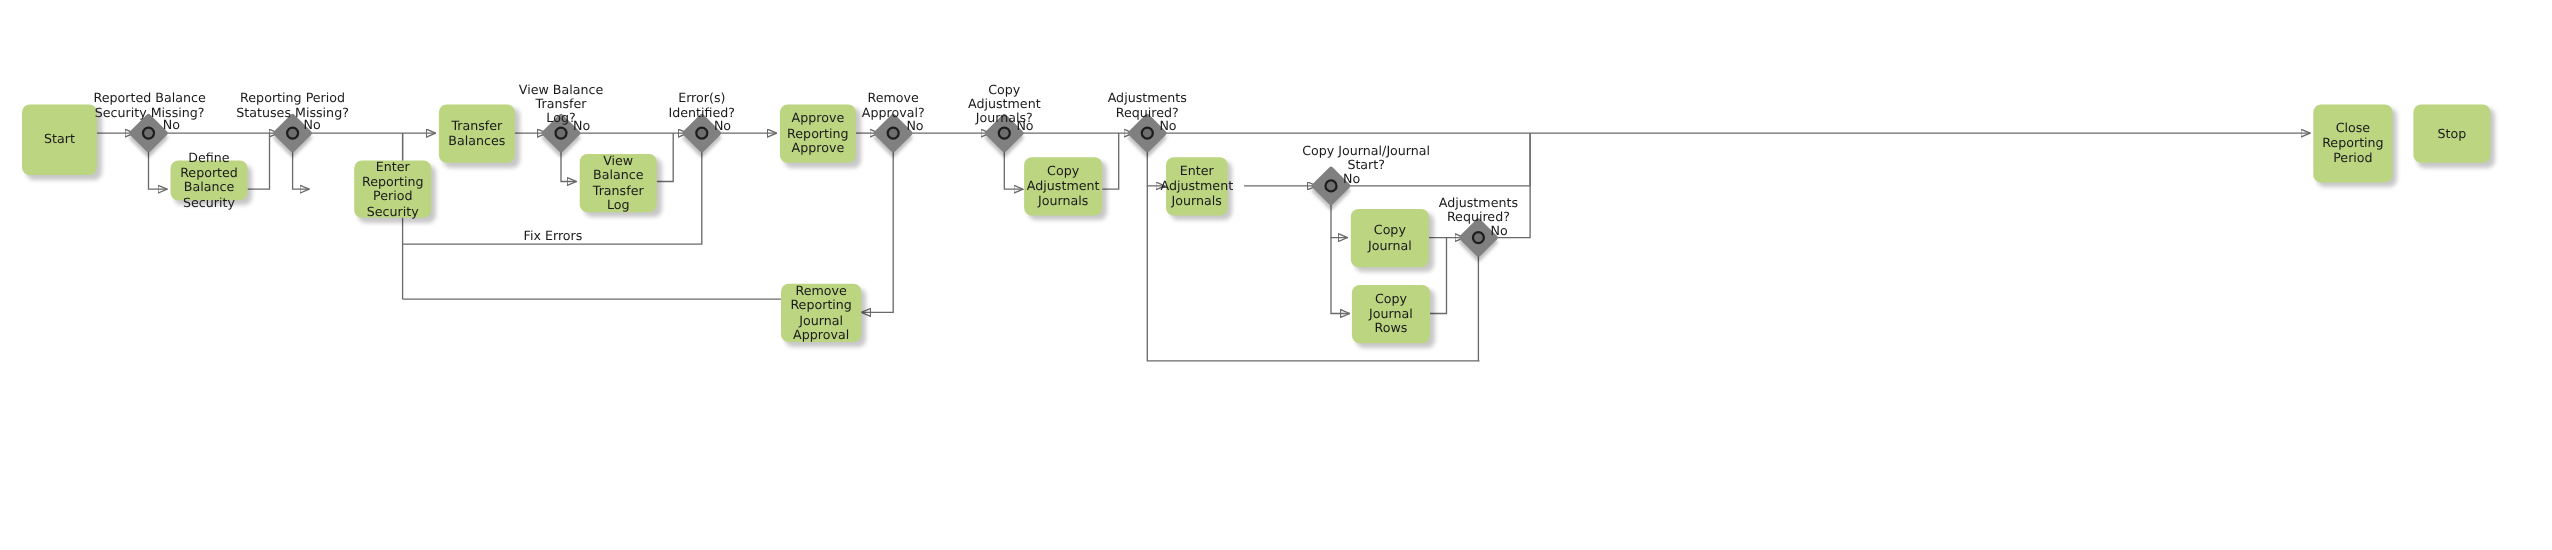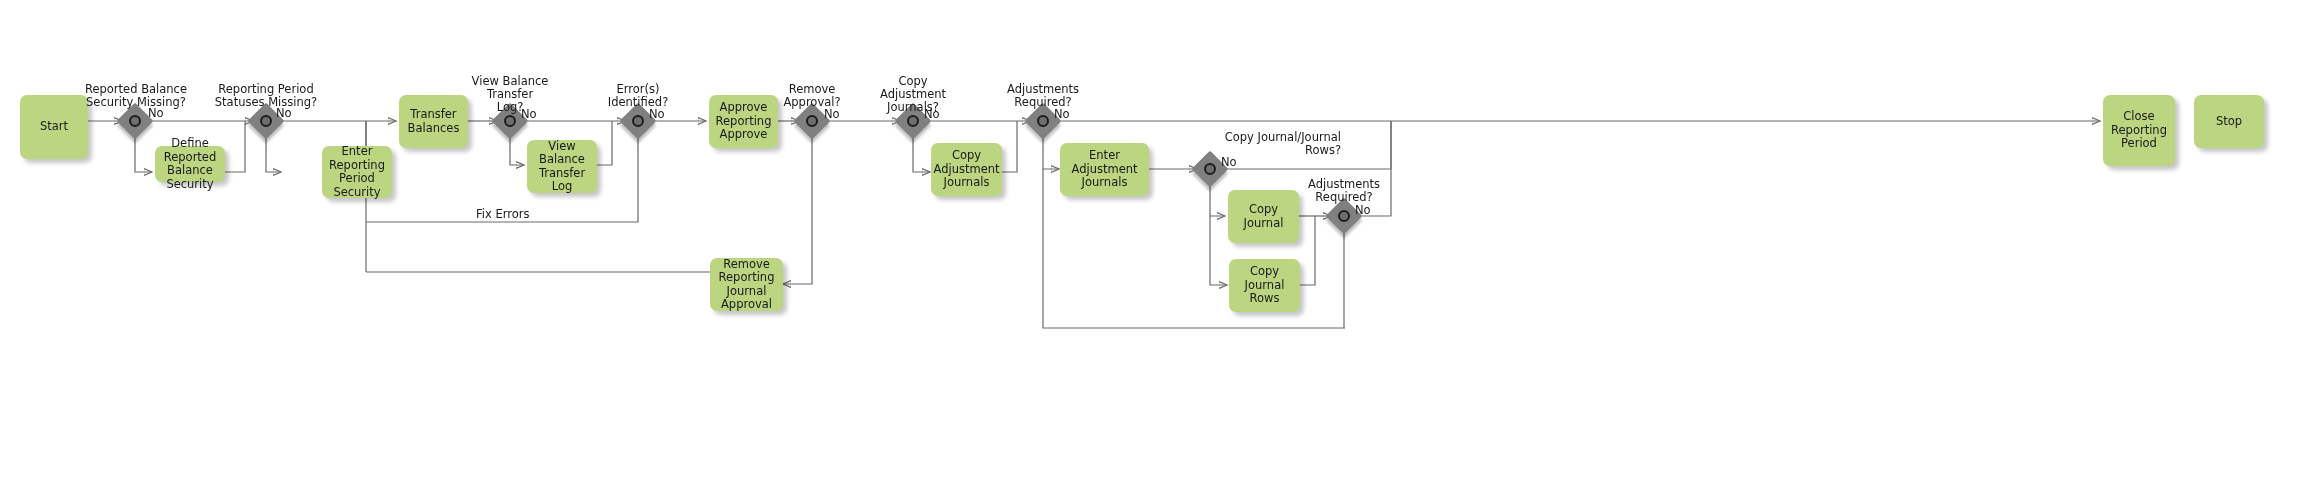--- a/index.html
+++ b/index.html
@@ -201,21 +201,21 @@
   </div>
 
   <div class="task" style="left:931px;top:143px;width:71px;height:53px;">
     <div>
       <span>Copy</span><br>
       <span>Adjustment</span><br>
       <span>Journals</span>
     </div>
   </div>
 
-  <div class="task" style="left:1060px;top:143px;width:89px;height:53px;">
+  <div class="task" style="left:1060px;top:143px;width:56px;height:53px;">
     <div>
       <span>Enter</span><br>
       <span>Adjustment</span><br>
       <span>Journals</span>
     </div>
   </div>
 
   <div class="task" style="left:1228px;top:190px;width:71px;height:53px;">
     <span>Copy Journal</span>
   </div>
@@ -307,23 +307,23 @@
   <div class="glabel" style="left:983px;top:83px;width:120px;">
     <span>Adjustments</span><br>
     <span>Required?</span>
   </div>
   <div class="elabel" style="left:1054px;top:108px;">No</div>
 
   <div class="gateway" style="left:1197px;top:156px;">
     <div class="diamond"></div>
     <div class="ring"></div>
   </div>
-  <div class="glabel" style="left:1191px;top:131px;width:150px;text-align:right;">
+  <div class="glabel" style="left:1167px;top:131px;width:150px;">
     <span>Copy Journal/Journal</span><br>
-    <span>Rows?</span>
+    <span>Start?</span>
   </div>
   <div class="elabel" style="left:1221px;top:156px;">No</div>
 
   <div class="gateway" style="left:1331px;top:203px;">
     <div class="diamond"></div>
     <div class="ring"></div>
   </div>
   <div class="glabel" style="left:1284px;top:178px;width:120px;">
     <span>Adjustments</span><br>
     <span>Required?</span>

